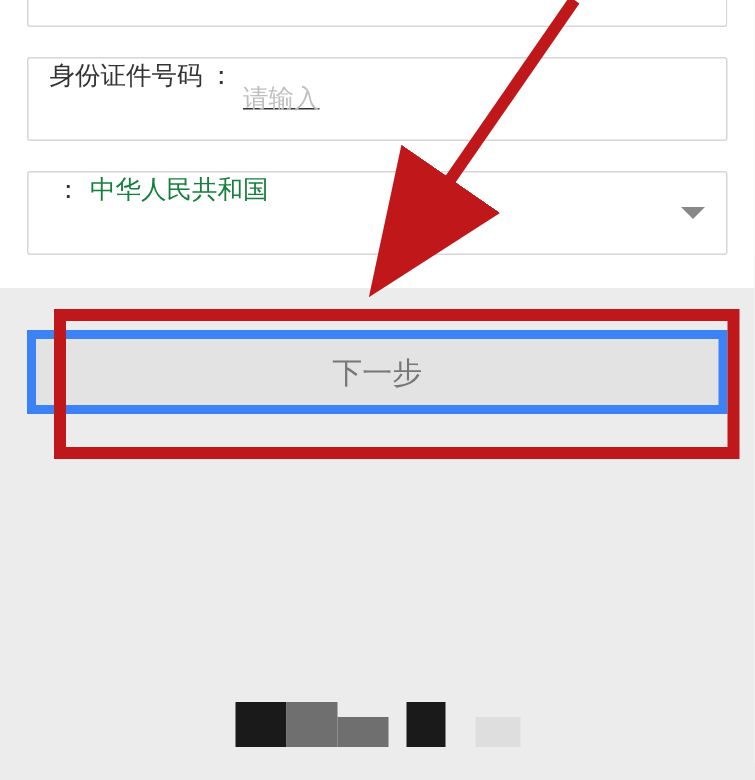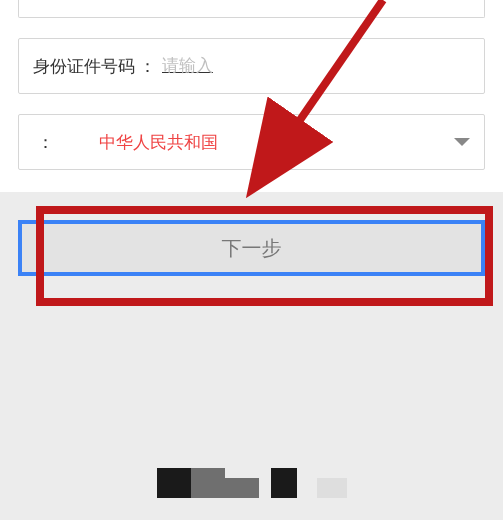--- a/index.html
+++ b/index.html
@@ -18,21 +18,20 @@
     .form-section {
       background: #fff;
       padding: 0 18px;
     }
     .field-row {
       border: 1px solid #d6d6d6;
       border-radius: 2px;
       padding: 0 14px;
       height: 56px;
       display: flex;
-      align-items: center;
       margin-top: 20px;
       font-size: 17px;
       color: #333;
       position: relative;
     }
     .field-row.partial {
       border-top: none;
       border-radius: 0 0 2px 2px;
       height: 18px;
       margin-top: 0;
@@ -51,22 +50,21 @@
       font-size: 17px;
       color: #333;
       flex: 1;
       background: transparent;
       text-decoration: underline;
     }
     .field-input::placeholder {
       color: #bfbfbf;
     }
     .field-value {
-      color: #ef4444;
-      margin-left: 39px;
+      color: #15803d;
     }
     .chevron {
       position: absolute;
       right: 14px;
       top: 50%;
       transform: translateY(-50%);
       width: 0;
       height: 0;
       border-left: 8px solid transparent;
       border-right: 8px solid transparent;
@@ -88,21 +86,21 @@
       box-sizing: border-box;
       pointer-events: none;
     }
     .next-btn {
       position: absolute;
       left: 18px;
       right: 18px;
       top: 28px;
       height: 56px;
       background: #e3e3e3;
-      border: 4px solid #3b82f6;
+      border: 6px solid #3b82f6;
       color: #777;
       font-size: 20px;
       font-family: inherit;
       cursor: pointer;
     }
     .arrow-svg {
       position: absolute;
       top: 0;
       left: 0;
       pointer-events: none;

